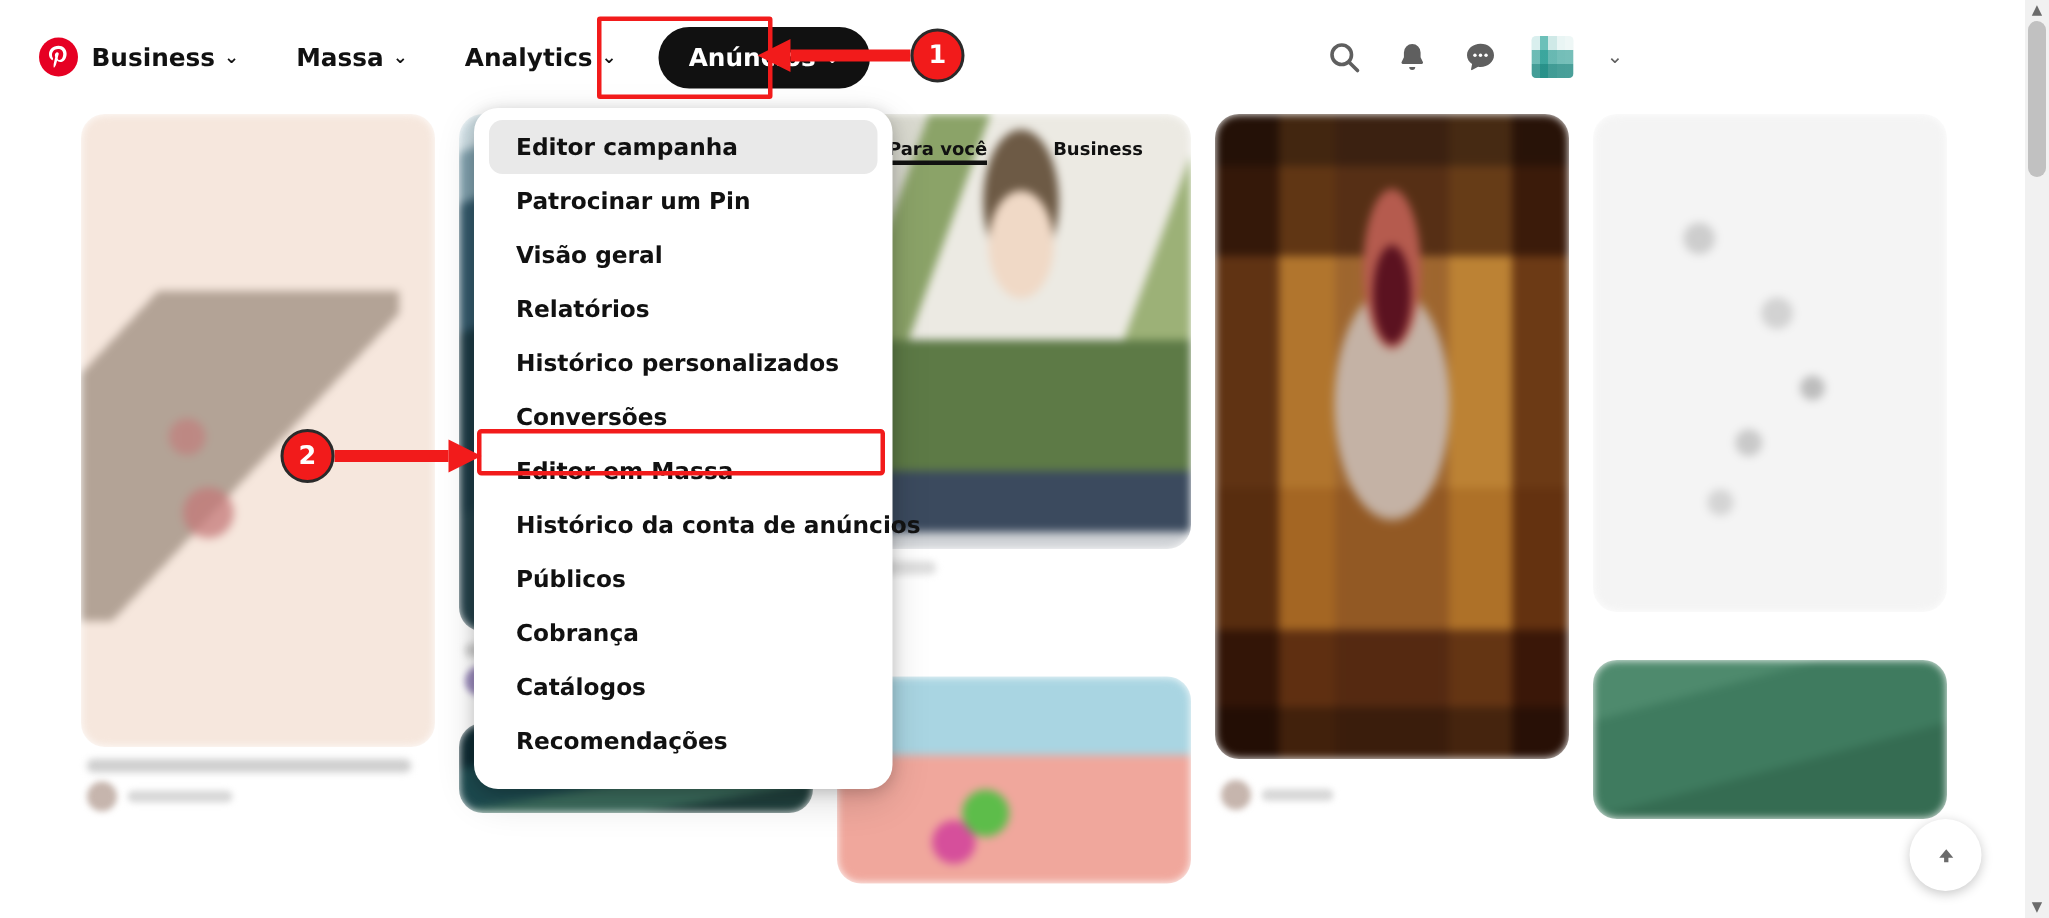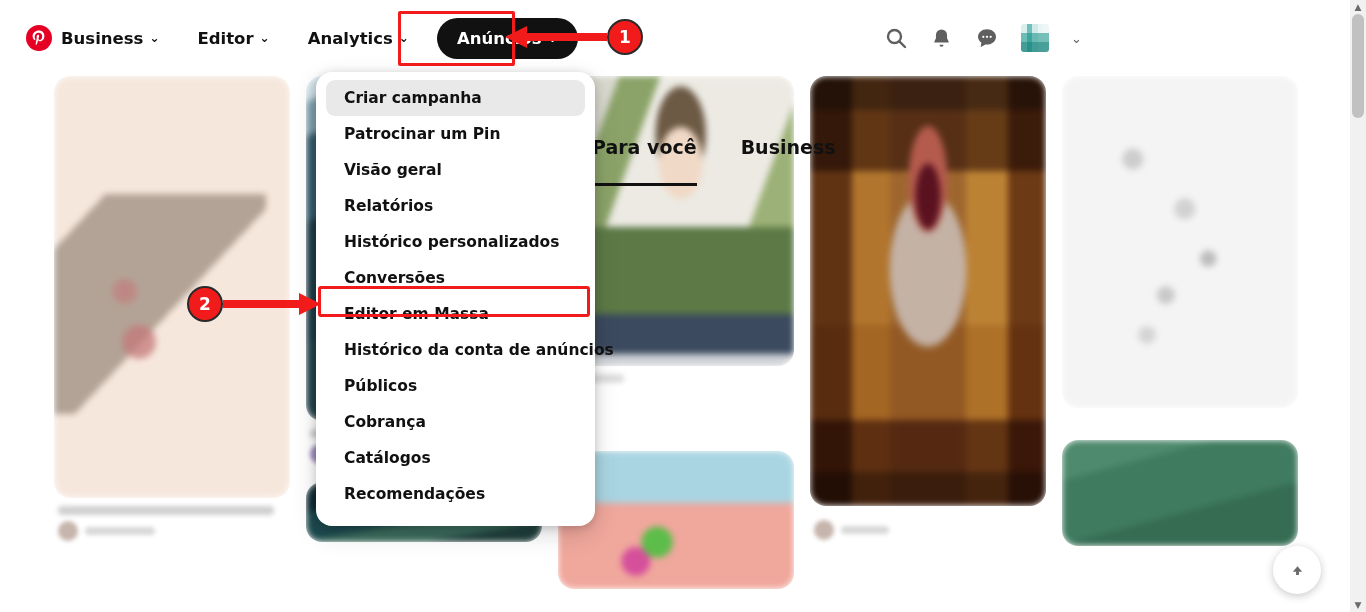--- a/index.html
+++ b/index.html
@@ -117,21 +117,21 @@
   }
   .avatar-px::after {
     content:""; position:absolute; inset:0;
     background:
       linear-gradient(180deg, transparent 0 33%, rgba(20,145,135,.55) 33% 66%, rgba(18,130,122,.75) 66% 100%);
   }
   .chev-small { color:#5f5f5f; font-size: 13px; }
 
   
   .tabs { position: absolute; top: 92px; left: 592px; display: flex; gap: 44px; z-index: 20; }
-  .tab { font-size: 19px; font-weight: 700; color: #111; padding-bottom: 25px; cursor: pointer; margin-top: 44px; }
+  .tab { font-size: 12px; font-weight: 700; color: #111; padding-bottom: 1px; cursor: pointer; }
   .tab.active { border-bottom: 3px solid #111; }
 
   
   .dropdown {
     position: absolute; left: 316px; top: 72px; width: 279px;
     background: #ffffff; border-radius: 16px;
     box-shadow: 0 2px 10px rgba(0,0,0,.18), 0 8px 26px rgba(0,0,0,.14);
     padding: 8px 0 14px 0; z-index: 50;
   }
   .dd-item {
@@ -254,21 +254,21 @@
           <path d="M12 2C6.9 2 3.5 5.4 3.5 9.6c0 2 1.1 4.4 2.9 5.2.3.1.4 0 .5-.3l.3-1.1c0-.2 0-.3-.1-.4-.6-.8-.9-1.7-.9-2.8 0-2.8 2-5.3 5.3-5.3 2.9 0 4.7 1.8 4.7 4.3 0 3.2-1.4 5.5-3.3 5.5-1 0-1.8-.9-1.6-1.9.3-1.3.9-2.7.9-3.6 0-.8-.5-1.5-1.4-1.5-1.1 0-2 1.2-2 2.7 0 1 .3 1.6.3 1.6l-1.3 5.7c-.3 1.6-.1 3.5 0 3.7 0 .1.2.2.3.1.1-.1 1.5-1.8 1.9-3.5l.8-2.9c.4.7 1.5 1.3 2.6 1.3 3.5 0 5.8-3.2 5.8-7.4C19.2 5 16.2 2 12 2z"></path>
         </svg>
       </span>
       <span class="nav-item" style="padding-left:0">
         <span>Business</span>
         <span class="chev">⌄</span>
       </span>
     </div>
 
     <span class="nav-item nav-gap">
-      <span>Editor</span>
+      <span>Massa</span>
       <span class="chev">⌄</span>
     </span>
 
     <span class="nav-item nav-gap">
       <span>Analytics</span>
       <span class="chev">⌄</span>
     </span>
 
     <span class="nav-item dark nav-gap">
       <span>Anúncios</span>
@@ -300,21 +300,21 @@
       <span class="chev-small">⌄</span>
     </div>
   </div>
 
   <div class="tabs">
     <span class="tab active">Para você</span>
     <span class="tab">Business</span>
   </div>
 
   <div class="dropdown">
-    <div class="dd-item hover">Criar campanha</div>
+    <div class="dd-item hover">Editor campanha</div>
     <div class="dd-item">Patrocinar um Pin</div>
     <div class="dd-item">Visão geral</div>
     <div class="dd-item">Relatórios</div>
     <div class="dd-item">Histórico personalizados</div>
     <div class="dd-item boxed">Conversões</div>
     <div class="dd-item">Editor em Massa</div>
     <div class="dd-item">Histórico da conta de anúncios</div>
     <div class="dd-item">Públicos</div>
     <div class="dd-item">Cobrança</div>
     <div class="dd-item">Catálogos</div>

